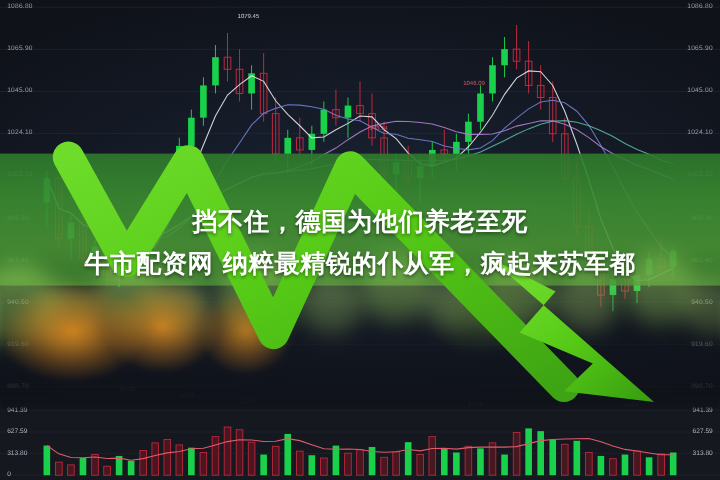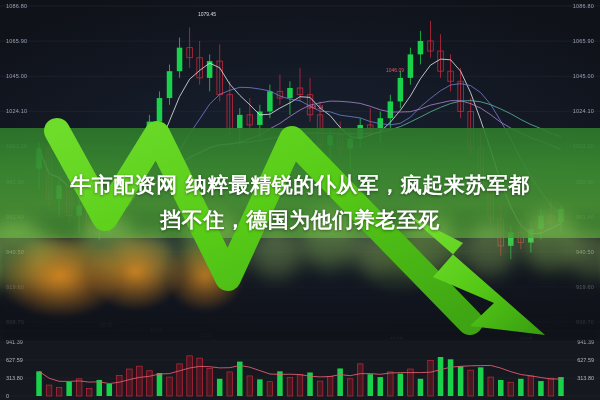--- a/index.html
+++ b/index.html
@@ -355,17 +355,17 @@
         <stop offset="0%" stop-color="#7ae335"></stop>
         <stop offset="55%" stop-color="#55c916"></stop>
         <stop offset="100%" stop-color="#379c10"></stop>
       </linearGradient>
     </defs>
     <path d="M 57 131 L 105 218 L 157 134 L 228 278 L 292 139 L 470 322" fill="none" stroke="url(#ag)" stroke-width="26" stroke-linecap="round" stroke-linejoin="round"></path>
     <path d="M 545 335 L 470 326 L 494 303 L 433 277 L 463 243 L 408 215 Z" fill="url(#ah)"></path>
   </svg>
 
   <div id="headline">
+    <div>挡不住，德国为他们养老至死</div>
     <div>牛市配资网 纳粹最精锐的仆从军，疯起来苏军都</div>
-    <div>挡不住，德国为他们养老至死</div>
   </div>
 
 </div>
 
 </body></html>

